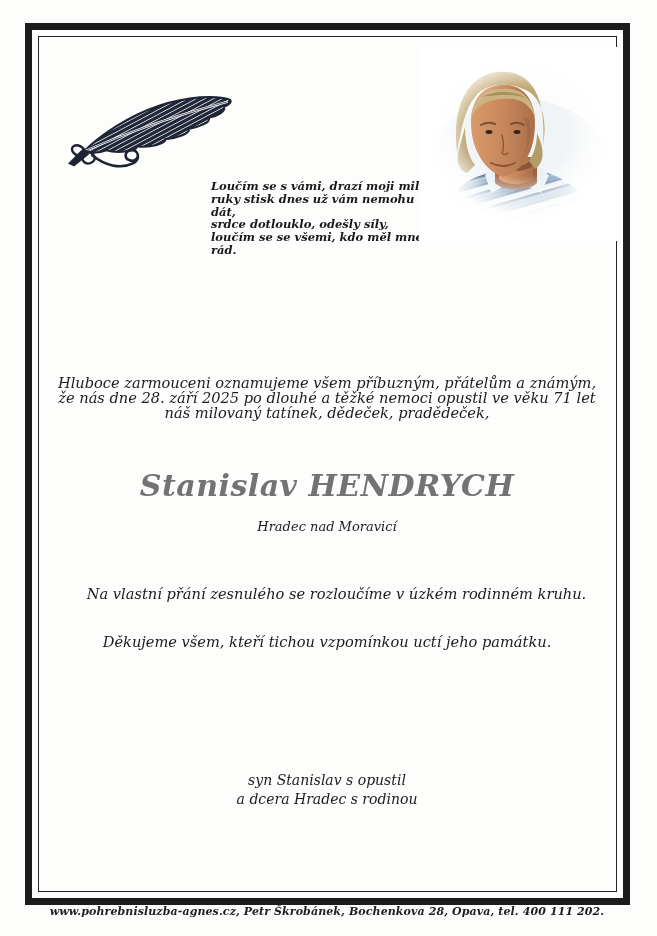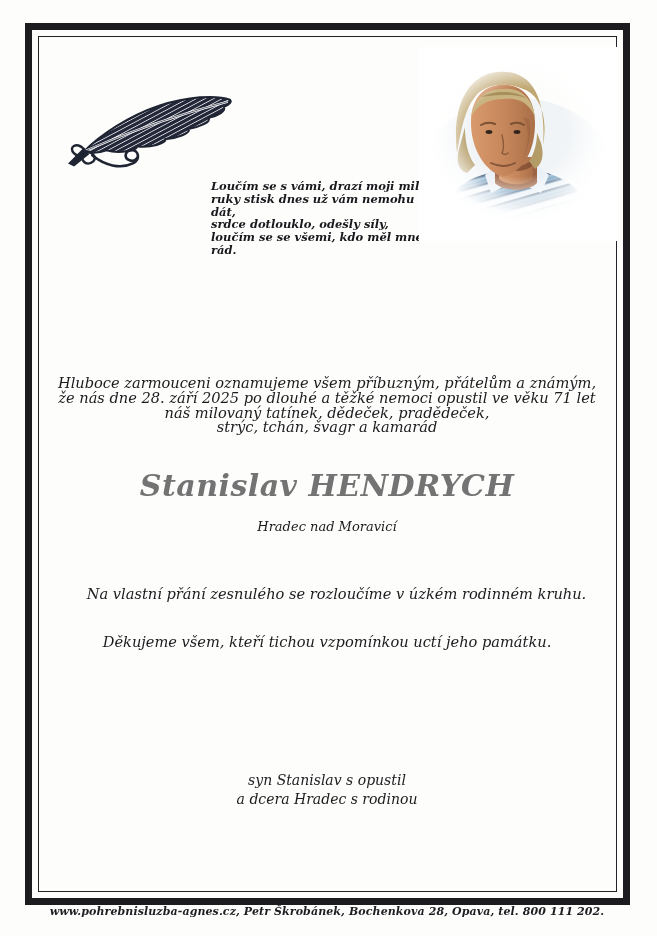--- a/index.html
+++ b/index.html
@@ -162,29 +162,28 @@
 
       <path d="M98,64 C106,78 104,100 92,114 C102,102 108,84 104,66 Z" fill="#955e3c" opacity="0.45"></path>
     </svg>
     <div class="vignette"></div>
   </div>
 
   <div class="centered announcement">
     <div>Hluboce zarmouceni oznamujeme všem příbuzným, přátelům a známým,</div>
     <div>že nás dne 28. září 2025 po dlouhé a těžké nemoci opustil ve věku 71 let</div>
     <div>náš milovaný tatínek, dědeček, pradědeček,</div>
-    <div>strýc, tchán, švagr a kamarád</div>
   </div>
 
   <div class="centered deceased-name">Stanislav HENDRYCH</div>
   <div class="centered residence">Hradec nad Moravicí</div>
 
   <div class="centered farewell-1">Na vlastní přání zesnulého se rozloučíme v úzkém rodinném kruhu.</div>
   <div class="centered farewell-2">Děkujeme všem, kteří tichou vzpomínkou uctí jeho památku.</div>
 
   <div class="centered family">
     <div>syn Stanislav s opustil</div>
     <div>a dcera Hradec s rodinou</div>
   </div>
 
-  <div class="centered footer-line">www.pohrebnisluzba-agnes.cz, Petr Škrobánek, Bochenkova 28, Opava, tel. 800 111 202.</div>
+  <div class="centered footer-line">www.pohrebnisluzba-agnes.cz, Petr Škrobánek, Bochenkova 28, Opava, tel. 400 111 202.</div>
 
 </div>
 
 </body></html>

